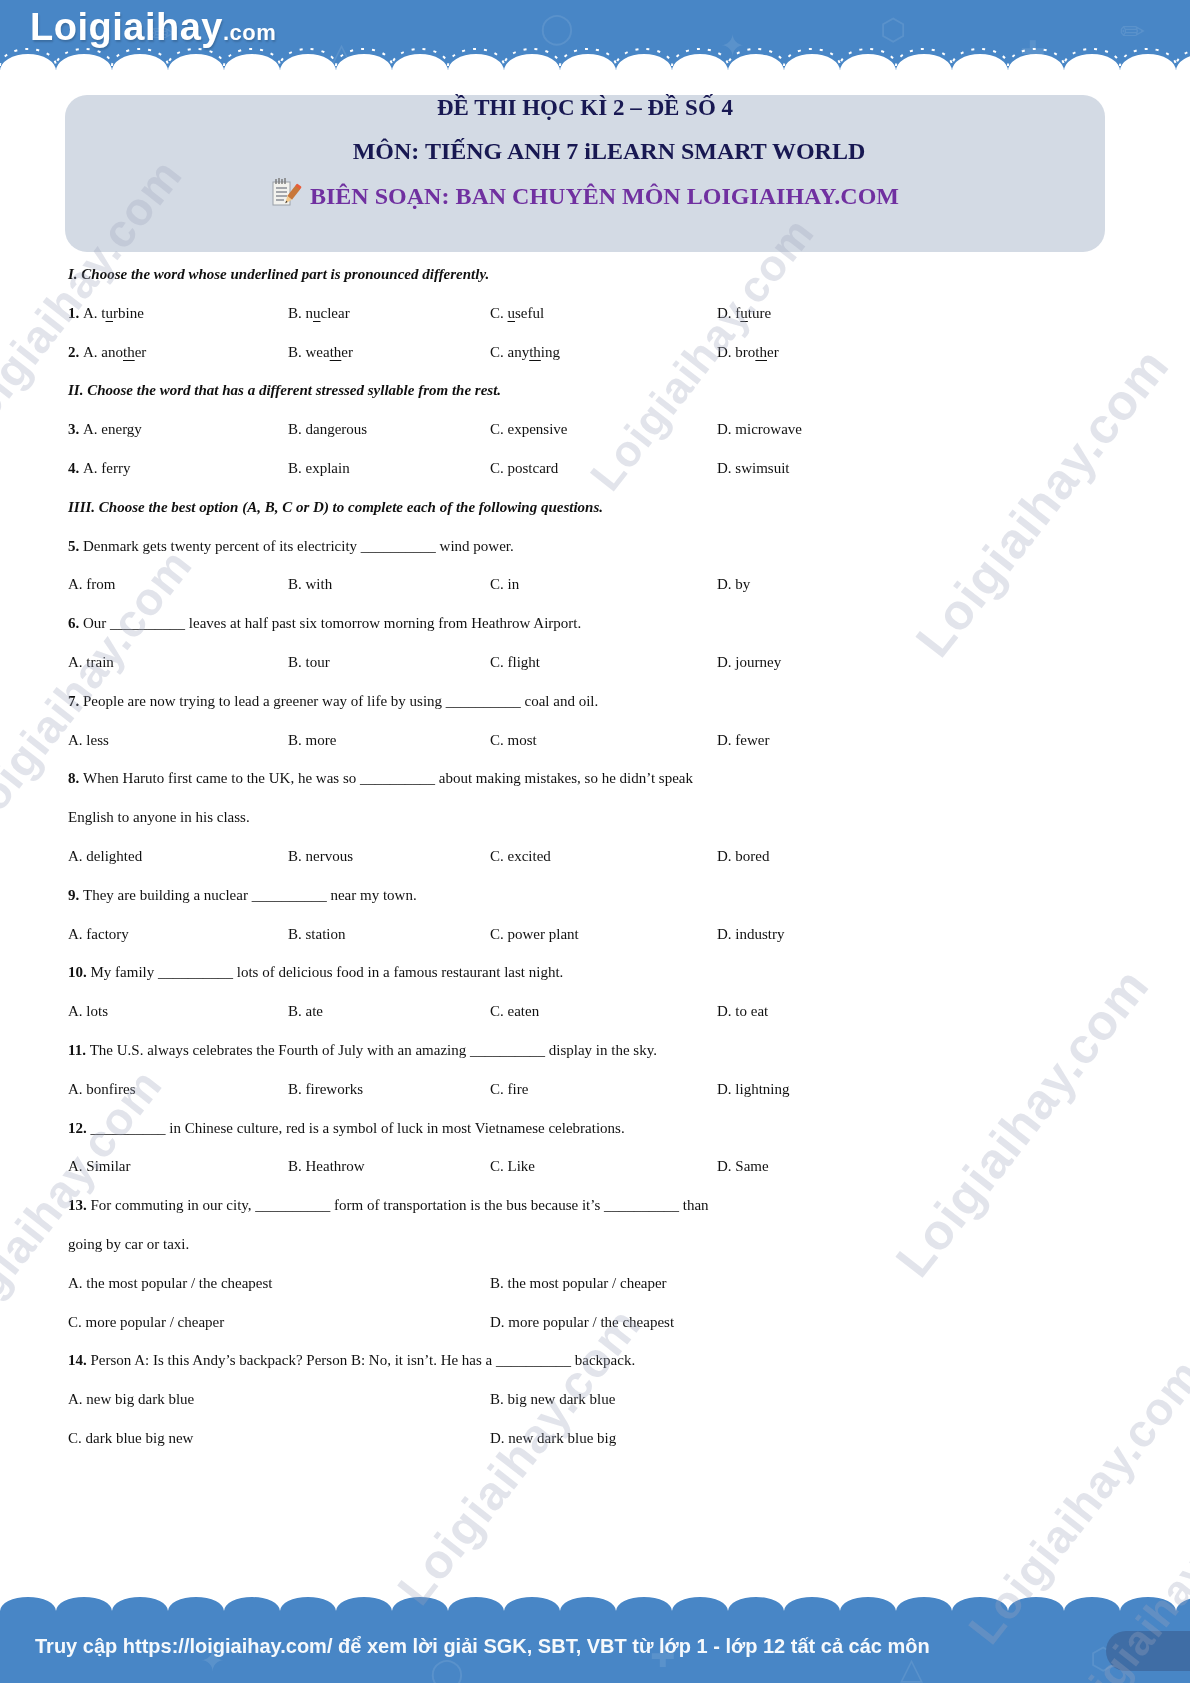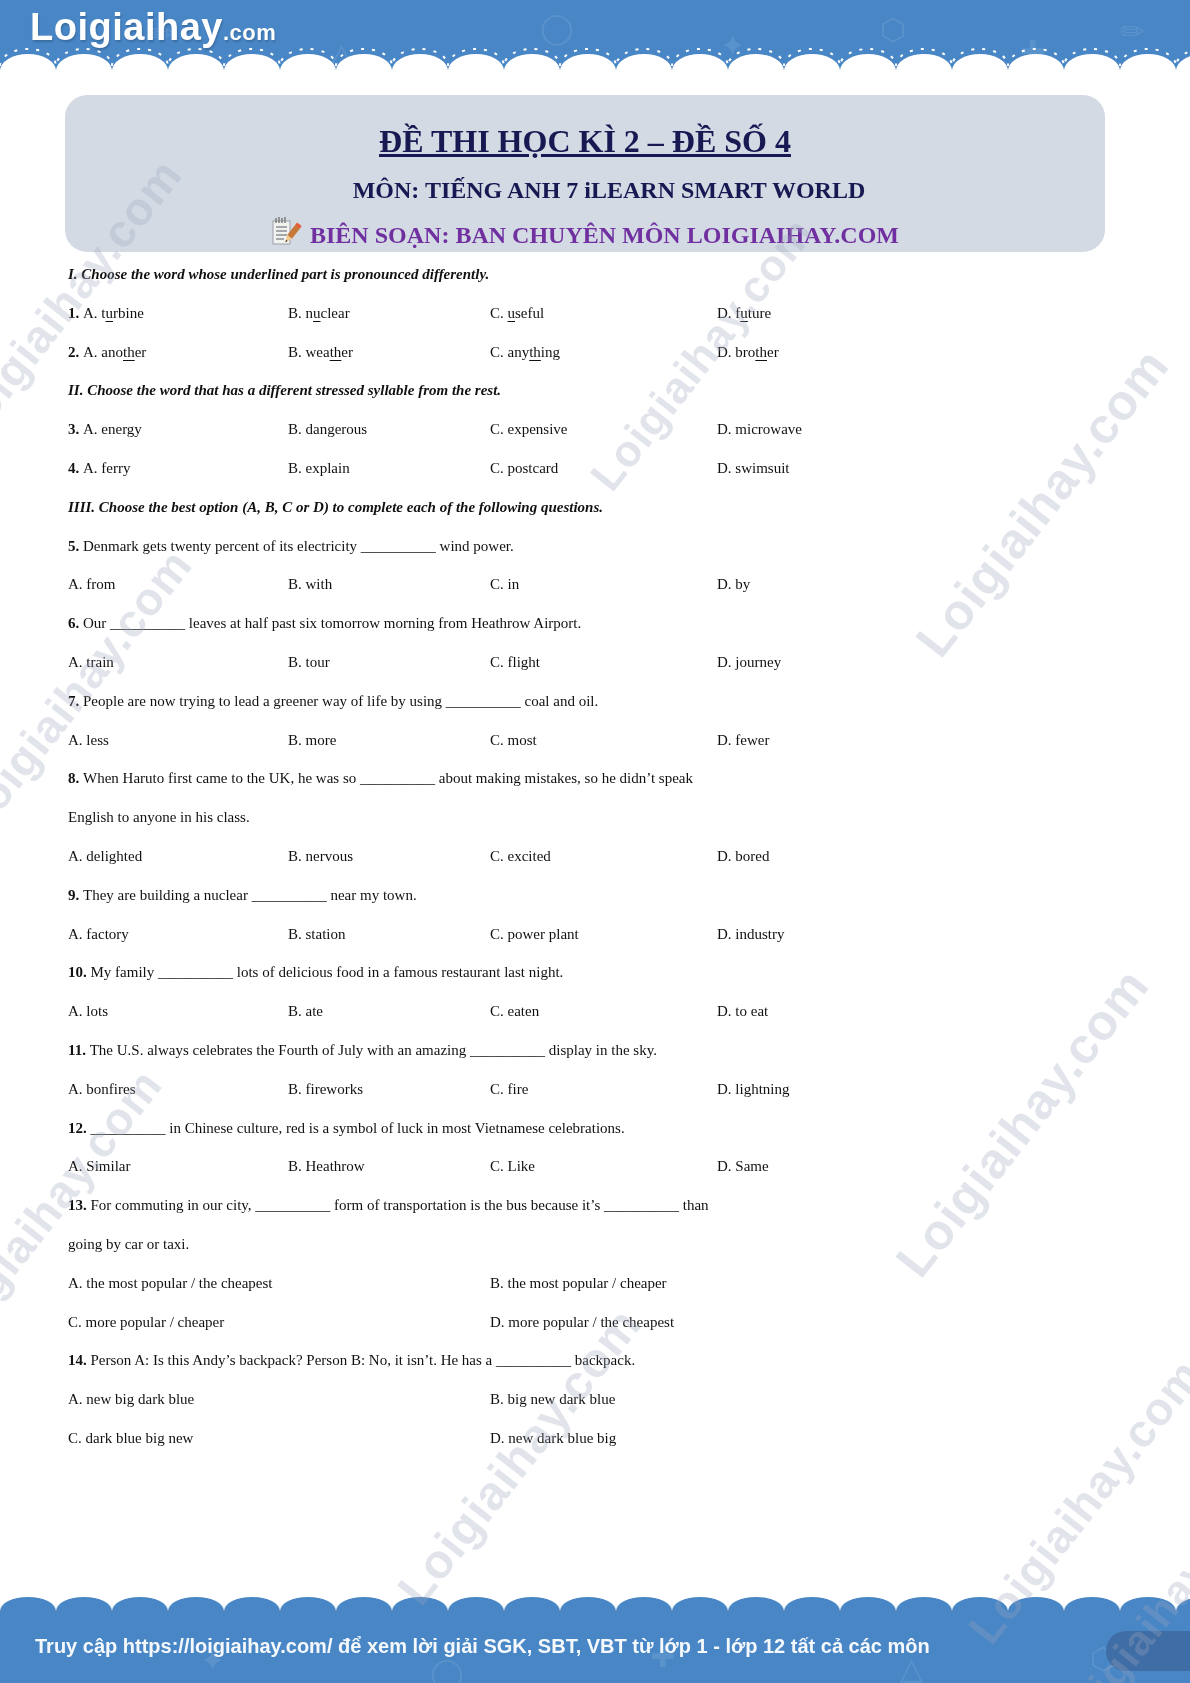--- a/index.html
+++ b/index.html
@@ -26,21 +26,21 @@
     position:absolute; color:rgba(255,255,255,0.10); font-size:30px;
     font-family:"DejaVu Sans", sans-serif; pointer-events:none;
   }
 
   
   #title-box {
     position:absolute; left:65px; top:95px; width:1040px; height:157px;
     background:#d3dae4; border-radius:22px; text-align:center;
     color:#181852; z-index:1;
   }
-  .t1 { margin-top:28px; font-size:32px; font-weight:bold;text-decoration:underline; }
+  .t1 { margin-top:0; font-size:23px; font-weight:bold; }
   .t2 { margin-top:17px; font-size:24px; font-weight:bold;padding-left:48px; }
   .t3 {
     margin-top:11px; font-size:24px; font-weight:bold; color:#7030a0;
     display:flex; justify-content:center; align-items:flex-end; gap:7px;
   }
   .memo-icon { display:inline-block; width:32px; height:34px; }
 
   
   #content { position:absolute; left:68px; top:255px; width:1062px; z-index:1; }
   .line { height:38.8px; line-height:38.8px; font-size:15px; white-space:nowrap; }

